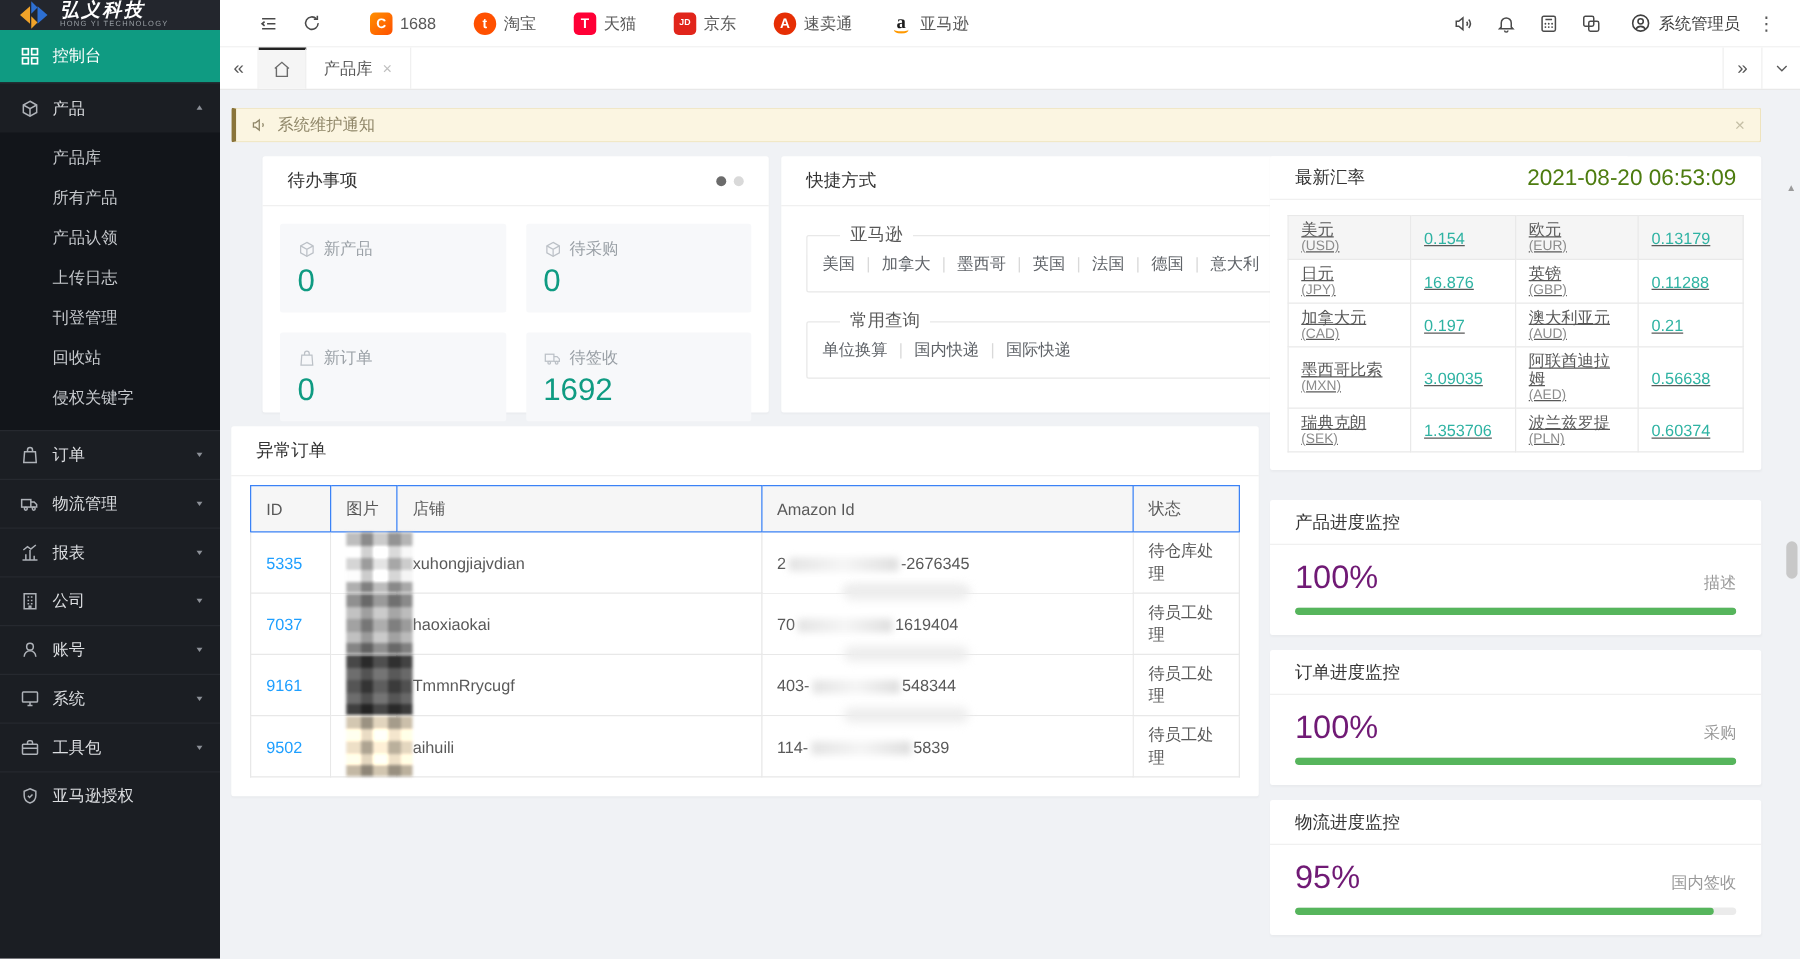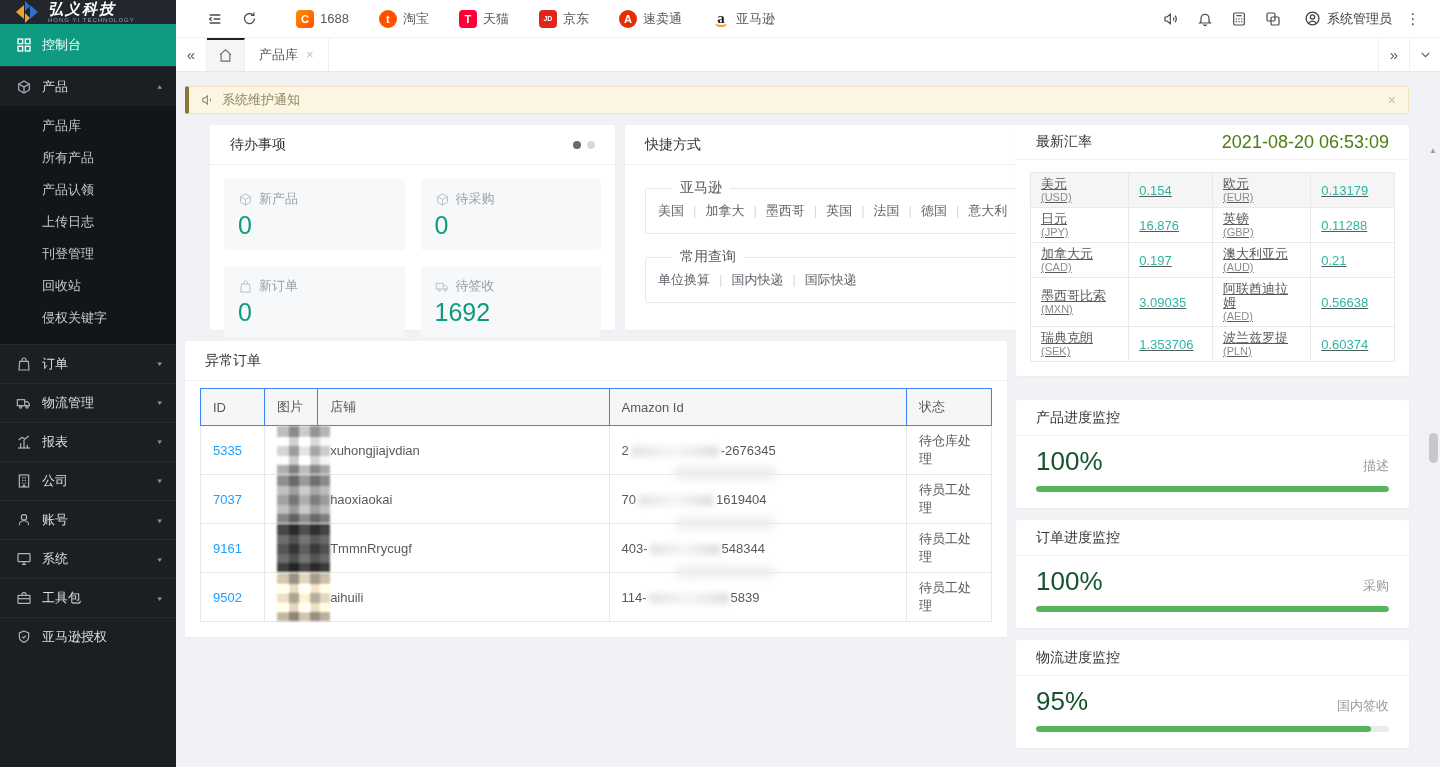--- a/index.html
+++ b/index.html
@@ -120,21 +120,21 @@
   .thumb[data-tone="dark"]{filter:blur(1.2px) brightness(.5) contrast(1.3);}
   .thumb[data-tone="mid"]{filter:blur(1.2px) brightness(.85);}
   .thumb[data-tone="olive"]{filter:blur(1.2px) sepia(.55) hue-rotate(55deg) brightness(.72);}
   .thumb[data-tone="beige"]{filter:blur(1.2px) sepia(.45) brightness(1.08);}
 
   
   .p-card{margin-bottom:12px;}
   .p-card .card-hd{height:36px;}
   .p-body{padding:10px 20px 16px;}
   .p-row{display:flex;align-items:baseline;justify-content:space-between;}
-  .p-pct{font-size:26px;color:#14532d;}
+  .p-pct{font-size:26px;color:#701a75;}
   .p-label{font-size:13px;color:#999;}
   .p-track{height:6px;background:#ebebeb;border-radius:3px;margin-top:9px;overflow:hidden;}
   .p-fill{height:6px;background:#56b55c;border-radius:3px;}
   .rates-card{margin-bottom:24px;}
 
   
   .vscroll{position:absolute;top:72px;right:0;width:14px;height:695px;}
   .vs-arrow{position:absolute;right:2px;width:10px;text-align:center;color:#9b9b9b;font-size:8px;line-height:10px;}
   .vs-thumb{position:absolute;right:2px;top:289px;width:9px;height:30px;background:#c8c8c8;border-radius:5px;cursor:pointer;}
 </style>

